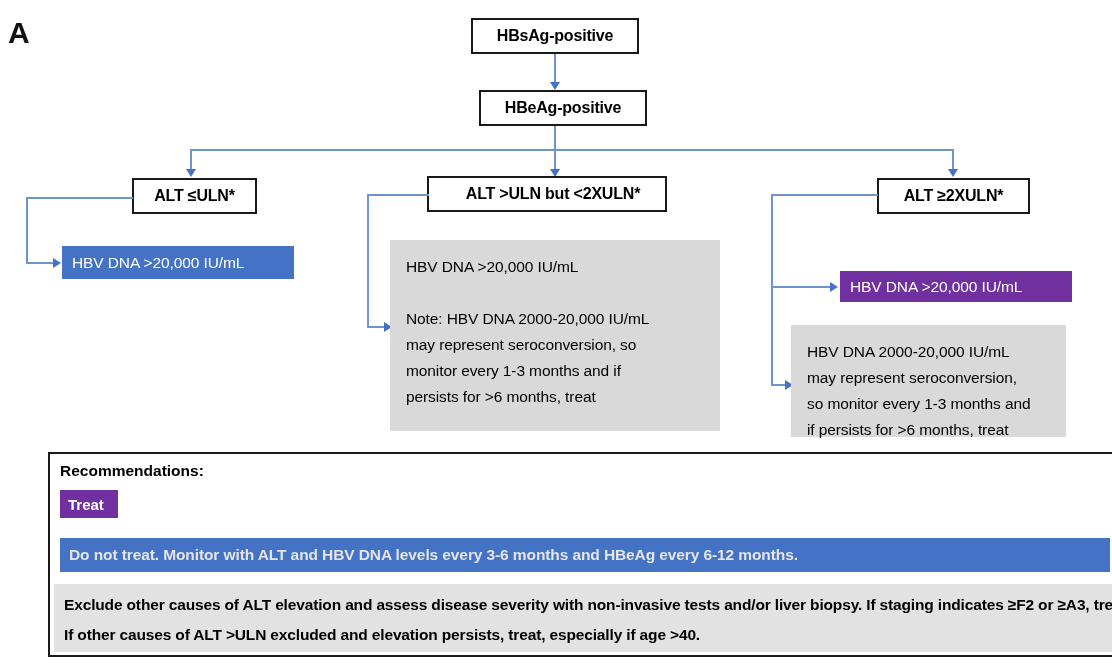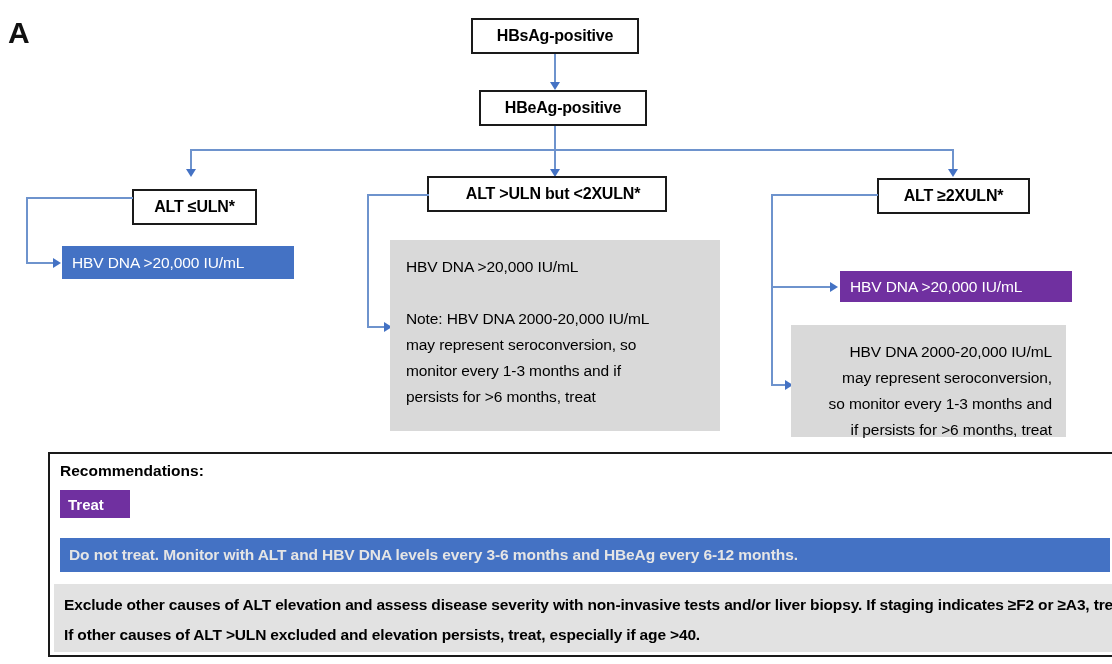--- a/index.html
+++ b/index.html
@@ -112,21 +112,21 @@
     left: 10px;
     top: 8px;
     font-size: 15.5px;
     font-weight: bold;
     color: #000000;
   }
   .rec-swatch {
     position: absolute;
     left: 10px;
     top: 36px;
-    width: 70px;
+    width: 58px;
     height: 28px;
     background: #7030A0;
     color: #ffffff;
     font-size: 15px;
     font-weight: bold;
     display: flex;
     align-items: center;
     padding-left: 8px;
     box-sizing: border-box;
   }
@@ -181,21 +181,21 @@
 
   <div class="ln lnv" style="left:190px; top:149px; height:22px;"></div>
   <div class="arrow-down" style="left:186px; top:169px;"></div>
 
   <div class="ln lnv" style="left:554px; top:149px; height:22px;"></div>
   <div class="arrow-down" style="left:550px; top:169px;"></div>
 
   <div class="ln lnv" style="left:952px; top:149px; height:22px;"></div>
   <div class="arrow-down" style="left:948px; top:169px;"></div>
 
-  <div class="dbox" style="left:132px; top:178px; width:125px; height:36px;margin-top:11px;">ALT ≤ULN*</div>
+  <div class="dbox" style="left:132px; top:178px; width:125px; height:36px;">ALT ≤ULN*</div>
 
   <div class="dbox" style="left:427px; top:176px; width:240px; height:36px;padding-left:12px;">ALT &gt;ULN but &lt;2XULN*</div>
 
   <div class="dbox" style="left:877px; top:178px; width:153px; height:36px;">ALT ≥2XULN*</div>
 
   <div class="ln lnh" style="left:26px; top:197px; width:107px;"></div>
   <div class="ln lnv" style="left:26px; top:197px; height:66px;"></div>
   <div class="ln lnh" style="left:26px; top:262px; width:29px;"></div>
   <div class="arrow-right" style="left:53px; top:258px;"></div>
 
@@ -217,21 +217,21 @@
   <div class="ln lnv" style="left:771px; top:194px; height:191px;"></div>
 
   <div class="ln lnh" style="left:771px; top:286px; width:61px;"></div>
   <div class="arrow-right" style="left:830px; top:282px;"></div>
 
   <div class="ln lnh" style="left:771px; top:384px; width:16px;"></div>
   <div class="arrow-right" style="left:785px; top:380px;"></div>
 
   <div class="cbox purple" style="left:840px; top:271px; width:232px; height:31px;">HBV DNA &gt;20,000 IU/mL</div>
 
-  <div class="gbox" style="left:791px; top:325px; width:275px; height:112px;text-align:right;">HBV DNA 2000-20,000 IU/mL
+  <div class="gbox" style="left:791px; top:325px; width:275px; height:112px;">HBV DNA 2000-20,000 IU/mL
 may represent seroconversion,
 so monitor every 1-3 months and
 if persists for &gt;6 months, treat</div>
 
   <div id="recs">
     <div class="rec-title">Recommendations:</div>
     <div class="rec-swatch">Treat</div>
     <div class="rec-blue">Do not treat. Monitor with ALT and HBV DNA levels every 3-6 months and HBeAg every 6-12 months.</div>
     <div class="rec-gray">Exclude other causes of ALT elevation and assess disease severity with non-invasive tests and/or liver biopsy. If staging indicates ≥F2 or ≥A3, treat. If other causes of ALT &gt;ULN excluded and elevation persists, treat, especially if age &gt;40.</div>
   </div>

